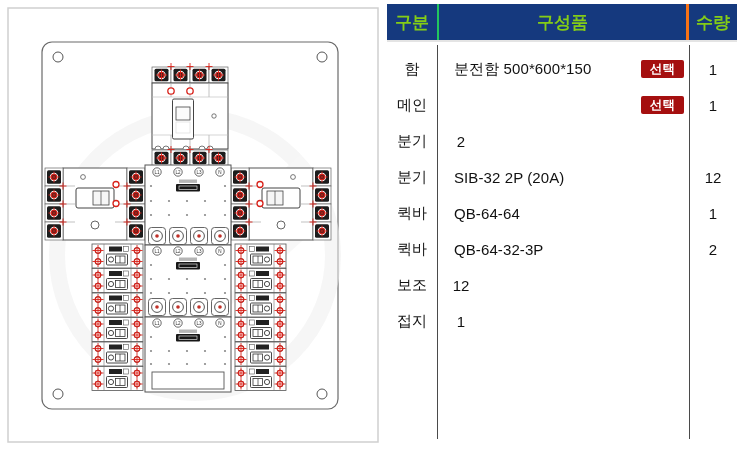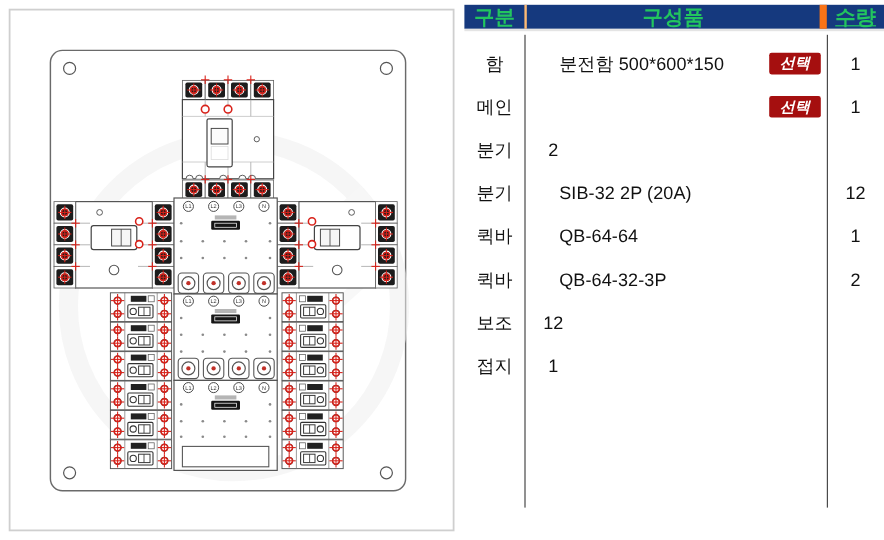--- a/index.html
+++ b/index.html
@@ -5,38 +5,38 @@
   html,body{margin:0;padding:0;}
   body{
     width:737px;height:450px;position:relative;overflow:hidden;
     background:#ffffff;
     font-family:"Liberation Sans","DejaVu Sans",sans-serif;
   }
   
   .diagram-wrap{position:absolute;left:0;top:0;width:385px;height:450px;}
   
   .spec-table{position:absolute;left:387px;top:4px;width:350px;height:442px;background:#fff;}
-  .thead{display:flex;height:20px;background:#15397E;color:#22c55e;font-weight:bold;font-size:17px;}
+  .thead{display:flex;height:36px;background:#15397E;color:#84cc16;font-weight:bold;font-size:17px;}
   .thead .hcell{display:flex;align-items:center;justify-content:center;}
   .h-cat{width:50px;}
-  .h-comp{flex:1;border-left:2px solid #fdba74;}
-  .h-qty{width:48px;border-left:6px solid #f97316;text-decoration:underline;}
+  .h-comp{flex:1;border-left:2px solid #22c55e;}
+  .h-qty{width:48px;border-left:3px solid #f97316;}
   .head-shadow{height:2px;background:#e4e4e4;}
   .tbody{position:relative;padding-top:9px;}
   .vline{position:absolute;top:3px;width:1px;height:394px;background:#4a4a4a;}
   .vline-1{left:50px;}
   .vline-2{left:302px;}
   .row{display:flex;align-items:center;height:36px;font-size:15px;color:#111;}
   .cell-cat{width:50px;text-align:center;}
-  .cell-comp{flex:1;display:flex;align-items:center;padding-left:29px;letter-spacing:0.1px;}
+  .cell-comp{flex:1;display:flex;align-items:center;padding-left:17px;letter-spacing:0.1px;}
   .cell-qty{width:48px;text-align:center;}
   .badge{
     margin-left:auto;margin-right:5px;background:#A50F0F;color:#fff;
     font-size:12.5px;font-weight:bold;padding:3px 9px;border-radius:2px;
-    line-height:1;cursor:pointer;font-style:italic;
+    line-height:1;cursor:pointer;
   }
 </style>
 </head>
 <body>
 
 <div class="diagram-wrap">
 <svg width="385" height="450" viewBox="0 0 385 450">
   <defs>
     <g id="mark">
       <line x1="-5.5" y1="0" x2="5.5" y2="0" stroke="#D8221A" stroke-width="0.9"></line>

